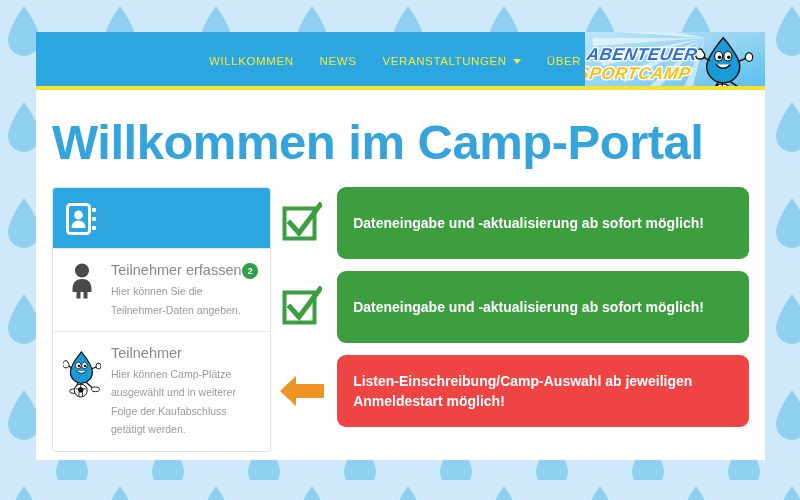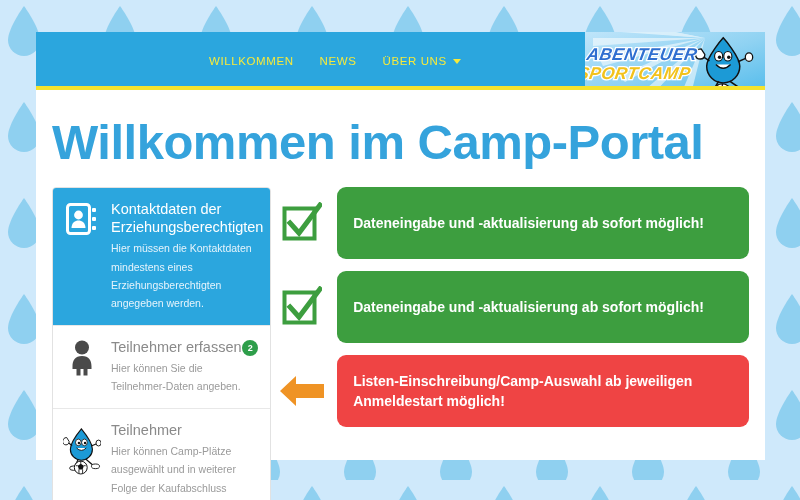--- a/index.html
+++ b/index.html
@@ -221,20 +221,24 @@
     <div id="nav-links">
 
       <div class="nav-item">
         <span>WILLKOMMEN</span>
       </div>
 
       <div class="nav-item">
         <span>NEWS</span>
       </div>
 
+      <div class="nav-item">
+        <span>VERANSTALTUNGEN</span>
+        <span class="caret"></span>
+      </div>
 
       <div class="nav-item">
         <span>ÜBER UNS</span>
         <span class="caret"></span>
       </div>
 
     </div>
 
     <div id="logo">
       <svg viewBox="0 0 180 58" width="180" height="58" xmlns="http://www.w3.org/2000/svg">
@@ -304,24 +308,20 @@
       <div class="step active">
         <div class="step-icon">
           <svg width="32" height="34" viewBox="0 0 32 34" xmlns="http://www.w3.org/2000/svg">
             <rect x="1.5" y="2.5" width="22" height="29" rx="3" fill="none" stroke="#ffffff" stroke-width="3"></rect>
             <circle cx="12.5" cy="13" r="4.4" fill="#ffffff"></circle>
             <path d="M5.5 26 c0 -5 3.6 -7.4 7 -7.4 c3.4 0 7 2.4 7 7.4 z" fill="#ffffff"></path>
             <rect x="26" y="6" width="4" height="4" rx="1" fill="#ffffff"></rect>
             <rect x="26" y="15" width="4" height="4" rx="1" fill="#ffffff"></rect>
             <rect x="26" y="24" width="4" height="4" rx="1" fill="#ffffff"></rect>
           </svg>
-        </div>
-        <div class="step-body">
-          <div class="step-title">Kontaktdaten der Erziehungsberechtigten</div>
-          <div class="step-desc">Hier müssen die Kontaktdaten mindestens eines Erziehungsberechtigten angegeben werden.</div>
         </div>
       </div>
 
       <div class="step">
         <div class="step-icon">
           <svg width="30" height="36" viewBox="0 0 30 36" xmlns="http://www.w3.org/2000/svg">
             <circle cx="15" cy="7.5" r="7" fill="#4a4a4a"></circle>
             <path d="M15 16 c-7 0 -9.5 4.5 -9.5 10.5 l0 2.5 l4 0 l0 6.5 l4 0 l0 -6.5 l3 0 l0 6.5 l4 0 l0 -6.5 l4 0 l0 -2.5 c0 -6 -2.5 -10.5 -9.5 -10.5 z" fill="#4a4a4a"></path>
           </svg>
         </div>

